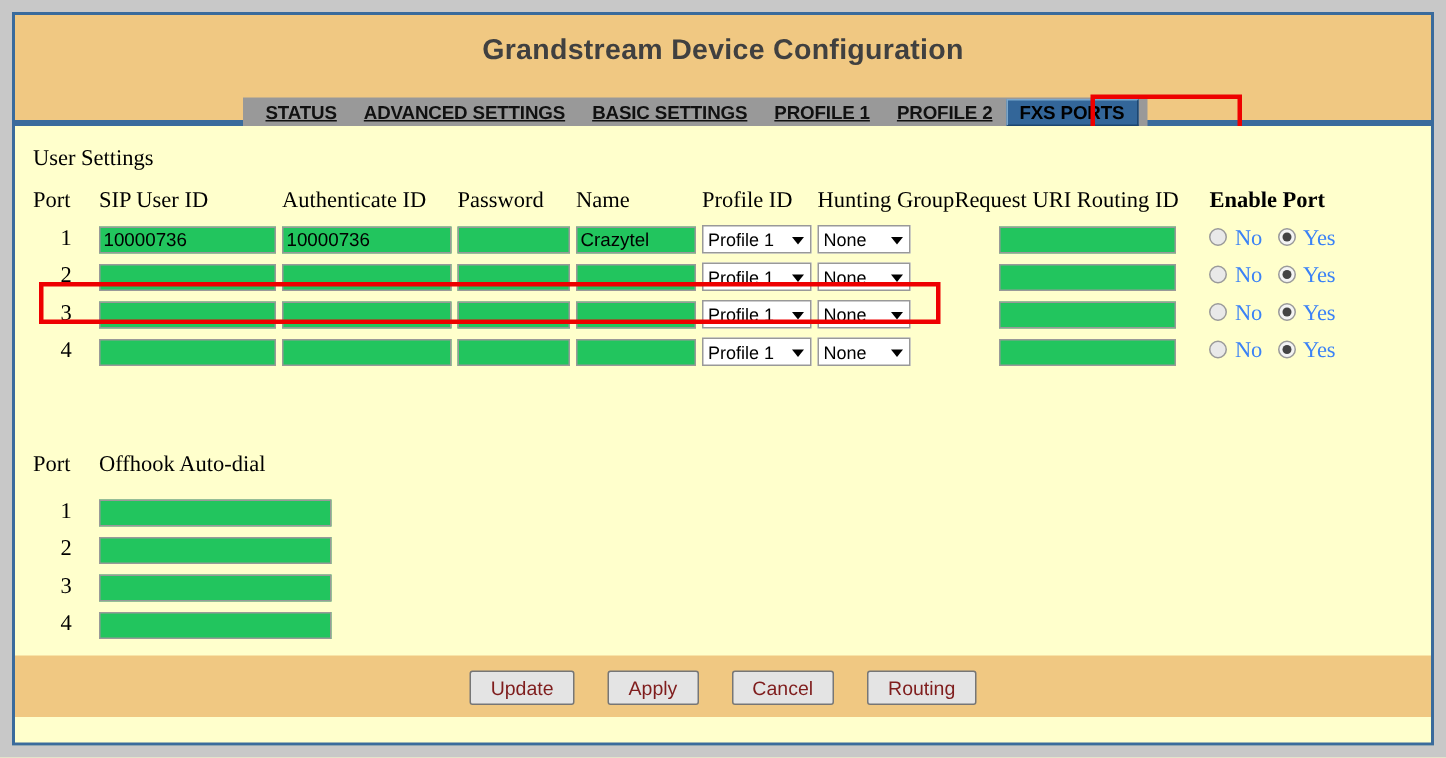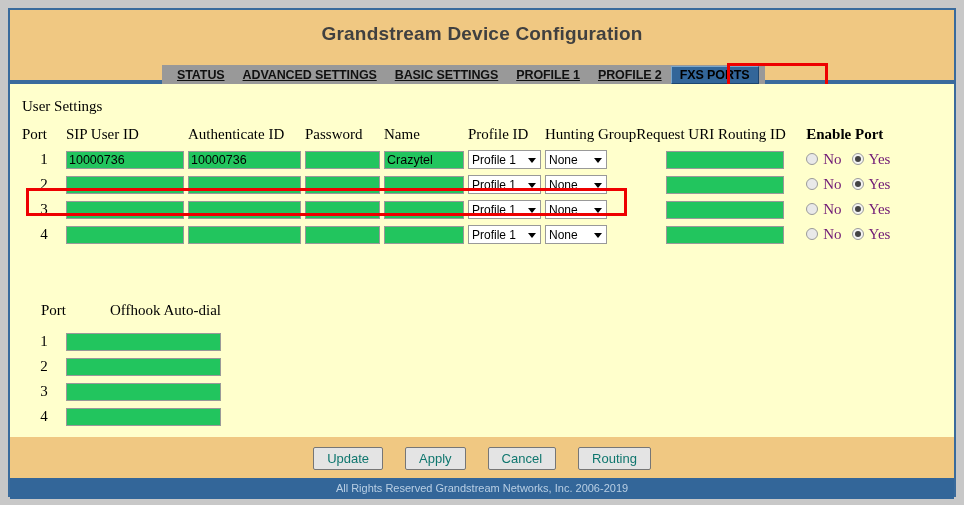--- a/index.html
+++ b/index.html
@@ -174,21 +174,21 @@
     border-top: 5px solid #000;
     pointer-events: none;
   }
   .w-profile { width: 73px; }
   .w-hunt { width: 62px; }
 
   .enable-cell {
     white-space: nowrap;
     font-size: 15px;
     padding-left: 18px !important;
-    color: #701a75;
+    color: #3b82f6;
   }
   .radio {
     display: inline-block;
     width: 12px;
     height: 12px;
     border-radius: 50%;
     border: 1px solid #9a9a9a;
     background: #e9e9e9;
     vertical-align: -1px;
     position: relative;
@@ -221,21 +221,21 @@
   
   #autodial-table {
     position: absolute;
     left: 12px;
     top: 218px;
     border-collapse: collapse;
   }
   #autodial-table th {
     font-weight: normal;
     font-size: 15px;
-    text-align: right;
+    text-align: left;
     padding: 0 0 10px 0;
     white-space: nowrap;
     color: #000;
   }
   #autodial-table td {
     padding: 0;
     height: 25px;
     vertical-align: middle;
   }
   .w-dial { width: 155px; height: 20px; }
@@ -243,21 +243,21 @@
   
   #button-bar {
     background: #f0c882;
     height: 41px;
     text-align: center;
     border-top: 1px solid #ffffcc;
   }
   .btn {
     font-family: "Liberation Sans", "DejaVu Sans", sans-serif;
     font-size: 13px;
-    color: #0f766e;
+    color: #7f1d1d;
     background: #e4e4e4;
     border: 1px solid #767676;
     border-radius: 2px;
     padding: 3px 13px;
     margin: 0 9px;
     cursor: pointer;
     margin-top: 10px;
   }
 
   
@@ -403,17 +403,14 @@
 
   </div>
 
   <div id="button-bar">
     <button class="btn">Update</button>
     <button class="btn">Apply</button>
     <button class="btn">Cancel</button>
     <button class="btn">Routing</button>
   </div>
 
-  <div id="footer-bar">
-    <span id="footer-text">All Rights Reserved Grandstream Networks, Inc. 2006-2019</span>
-  </div>
 
 </div>
 
 </body></html>

